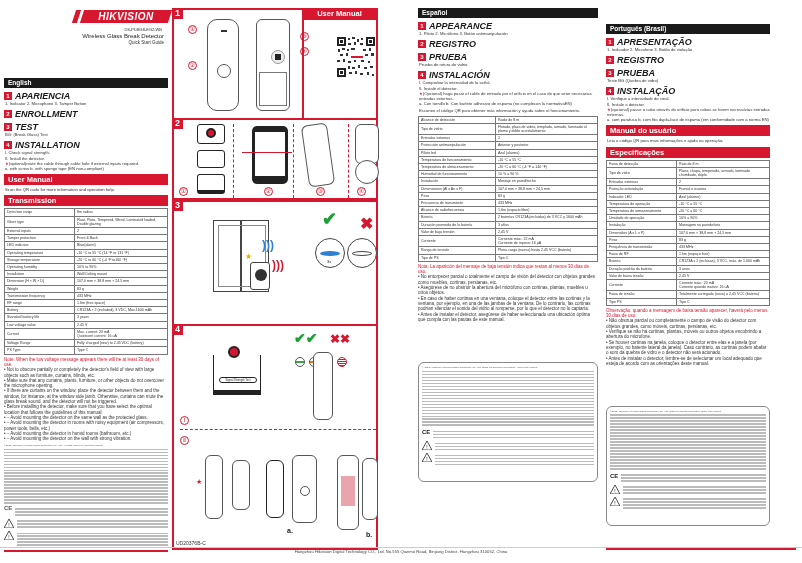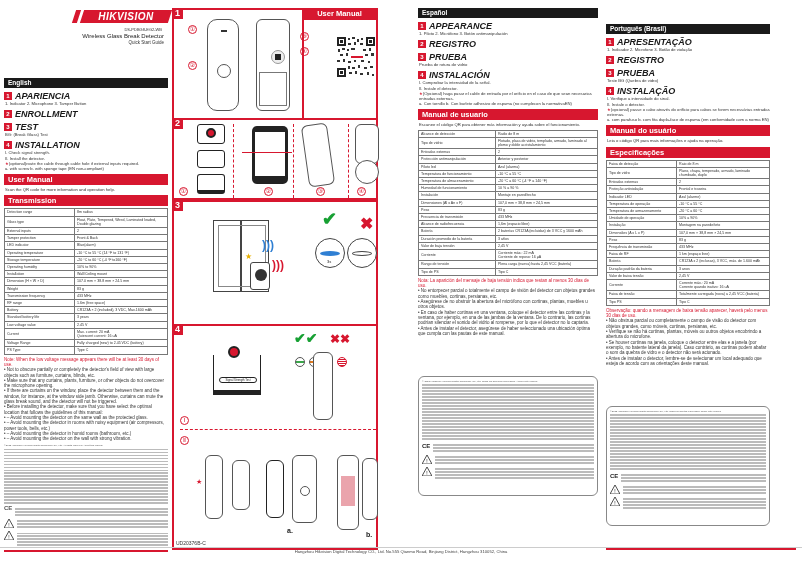--- a/index.html
+++ b/index.html
@@ -366,21 +366,20 @@
     </div>
   <div class="txt">Prueba de rotura de vidrio</div>
   <div class="sec-h">
       <span class="sec-num">4</span>
       <span class="sec-title">INSTALACIÓN</span>
     </div>
   <div class="txt">I. Comprobar la intensidad de la señal.</div>
   <div class="txt">II. Instale el detector.</div>
   <div class="txt"><span class="red">★</span><span>(Opcional) haga pasar el cable de entrada por el orificio en el caso de que sean necesarias entradas externas.</span></div>
   <div class="txt">a. Con tornillo b. Con burlete adhesivo de espuma (no cumplecon la normativaEN)</div>
-  <div class="red-bar">Manual de usuario</div>
   <div class="txt" style="margin-top:2px;">Escanee el código QR para obtener más información y ayuda sobre el funcionamiento.</div>
   <table class="spec">
       <tbody id="spec-es">
         <tr>
           <td style="white-space: pre-line;">Alcance de detección</td>
           <td style="white-space: pre-line;">Radio de 8 m</td>
         </tr>
         <tr>
           <td style="white-space: pre-line;">Tipo de vidrio</td>
           <td style="white-space: pre-line;">Flotado, placa de vidrio, templado, armado, laminado al plomo y doble acristalamiento</td>

